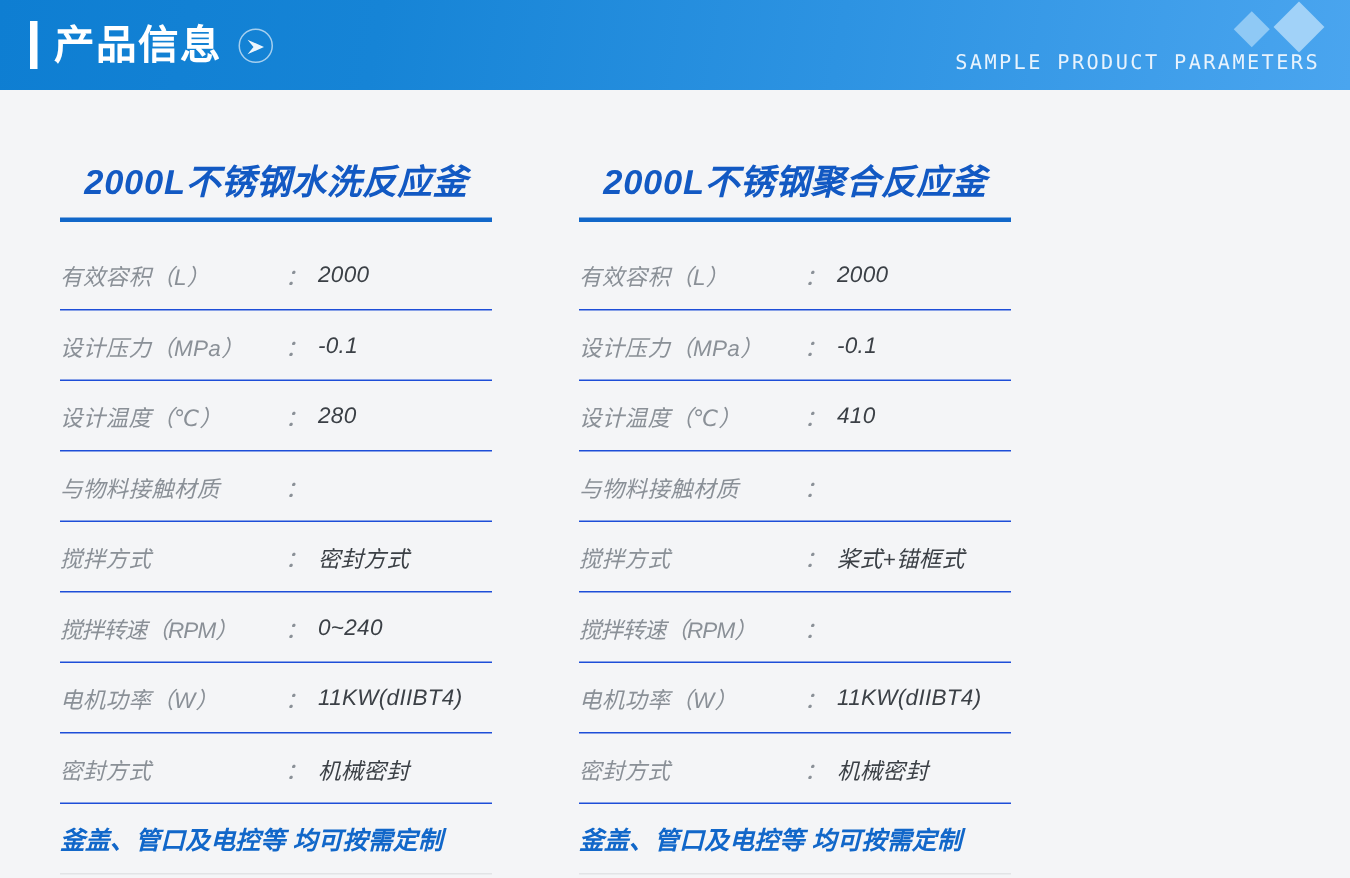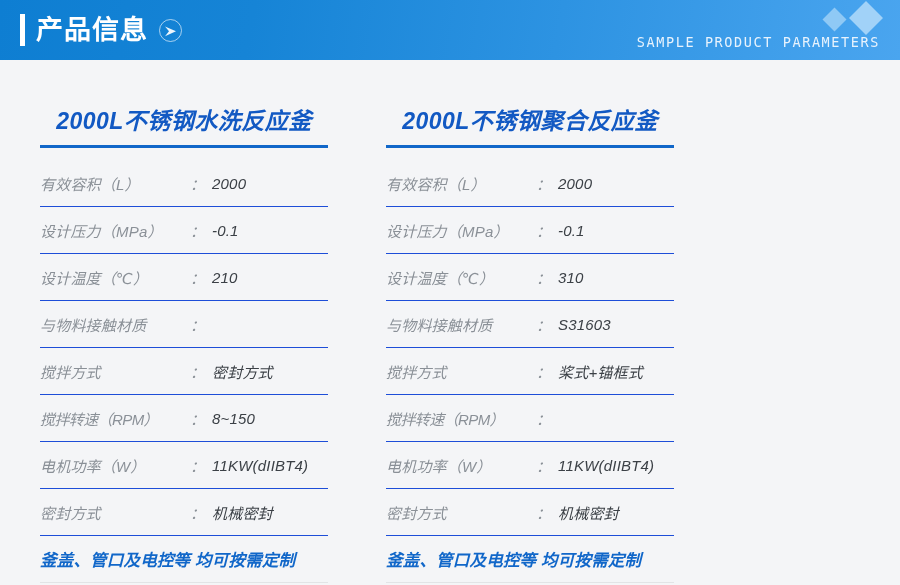--- a/index.html
+++ b/index.html
@@ -196,35 +196,35 @@
         <span class="spec-value">2000</span>
       </div>
       <div class="spec-row">
         <span class="spec-label">设计压力（MPa）</span>
         <span class="spec-colon">：</span>
         <span class="spec-value">-0.1</span>
       </div>
       <div class="spec-row">
         <span class="spec-label">设计温度（℃）</span>
         <span class="spec-colon">：</span>
-        <span class="spec-value">210</span>
+        <span class="spec-value">280</span>
       </div>
       <div class="spec-row">
         <span class="spec-label">与物料接触材质</span>
         <span class="spec-colon">：</span>
       </div>
       <div class="spec-row">
         <span class="spec-label">搅拌方式</span>
         <span class="spec-colon">：</span>
         <span class="spec-value">密封方式</span>
       </div>
       <div class="spec-row tight">
         <span class="spec-label">搅拌转速（RPM）</span>
         <span class="spec-colon">：</span>
-        <span class="spec-value">8~150</span>
+        <span class="spec-value">0~240</span>
       </div>
       <div class="spec-row">
         <span class="spec-label">电机功率（W）</span>
         <span class="spec-colon">：</span>
         <span class="spec-value">11KW(dIIBT4)</span>
       </div>
       <div class="spec-row">
         <span class="spec-label">密封方式</span>
         <span class="spec-colon">：</span>
         <span class="spec-value">机械密封</span>
@@ -245,26 +245,25 @@
         <span class="spec-value">2000</span>
       </div>
       <div class="spec-row">
         <span class="spec-label">设计压力（MPa）</span>
         <span class="spec-colon">：</span>
         <span class="spec-value">-0.1</span>
       </div>
       <div class="spec-row">
         <span class="spec-label">设计温度（℃）</span>
         <span class="spec-colon">：</span>
-        <span class="spec-value">310</span>
+        <span class="spec-value">410</span>
       </div>
       <div class="spec-row">
         <span class="spec-label">与物料接触材质</span>
         <span class="spec-colon">：</span>
-        <span class="spec-value">S31603</span>
       </div>
       <div class="spec-row">
         <span class="spec-label">搅拌方式</span>
         <span class="spec-colon">：</span>
         <span class="spec-value">桨式+锚框式</span>
       </div>
       <div class="spec-row tight">
         <span class="spec-label">搅拌转速（RPM）</span>
         <span class="spec-colon">：</span>
       </div>

